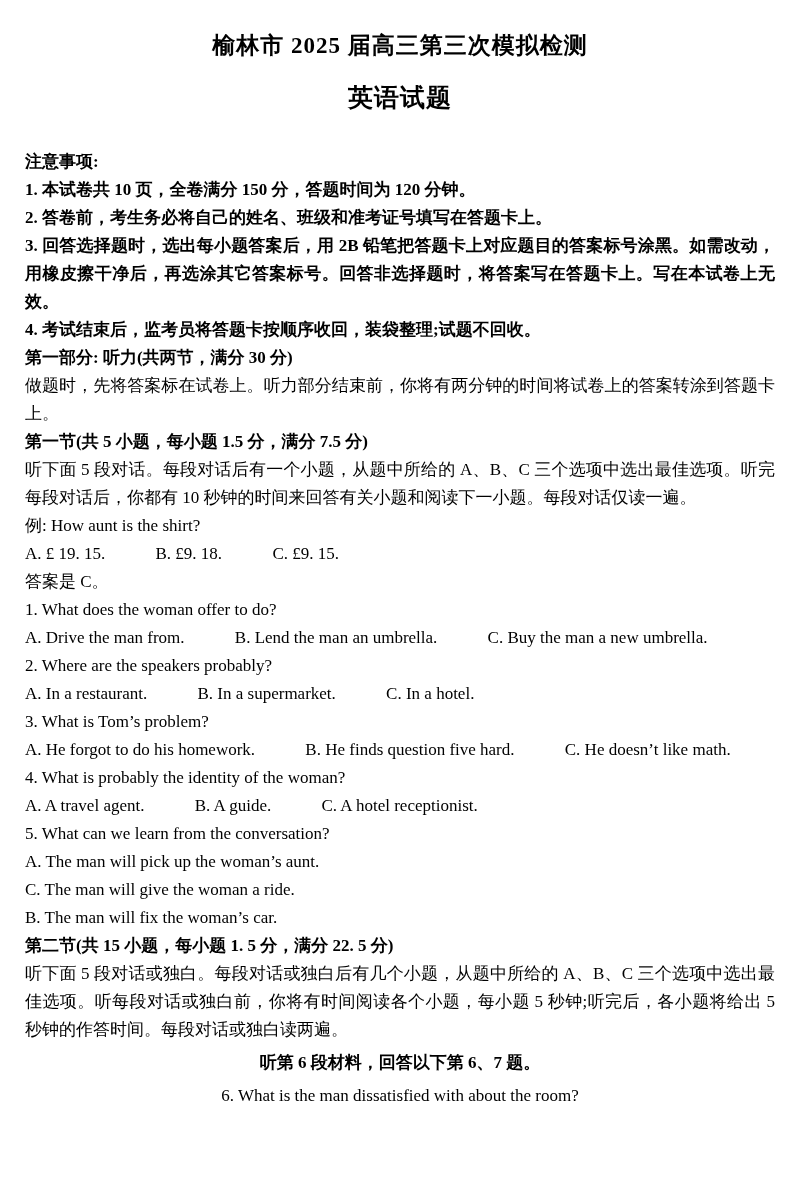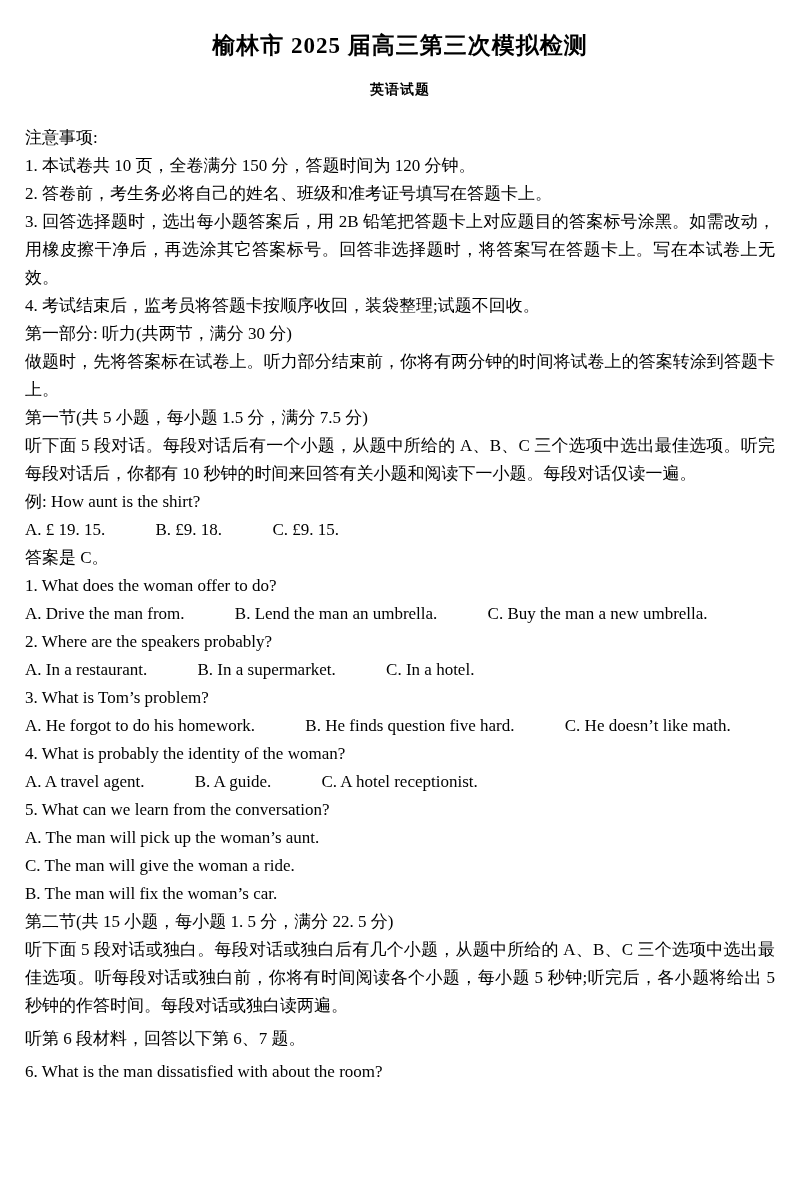--- a/index.html
+++ b/index.html
@@ -18,39 +18,39 @@
   }
   .title {
     text-align: center;
     font-size: 23px;
     font-weight: bold;
     margin: 6px 0 20px 0;
     letter-spacing: 1px;
   }
   .subtitle {
     text-align: center;
-    font-size: 14px;
+    font-size: 25px;
     font-weight: bold;
-    margin: 0 0 25px 0;
+    margin: 0 0 34px 0;
     letter-spacing: 1px;
   }
   p {
     margin: 0;
     font-size: 17px;
     line-height: 28px;
   }
-  .bold { font-weight: normal; }
+  .bold { font-weight: bold; }
   .just { text-align: justify; }
   .options { white-space: normal; }
   .options .opt {
     display: inline-block;
     margin-right: 46px;
   }
   .options .opt:last-child { margin-right: 0; font-family: Liberation Serif, serif; }
-  .gap-sm { margin-top: 5px; }
+  .gap-sm { margin-top: 5px; text-align: center; }
 </style>
 </head>
 <body>
 
 <div class="page">
 
   <h1 class="title">榆林市 2025 届高三第三次模拟检测</h1>
   <h2 class="subtitle">英语试题</h2>
 
   <p class="bold">注意事项:</p>

